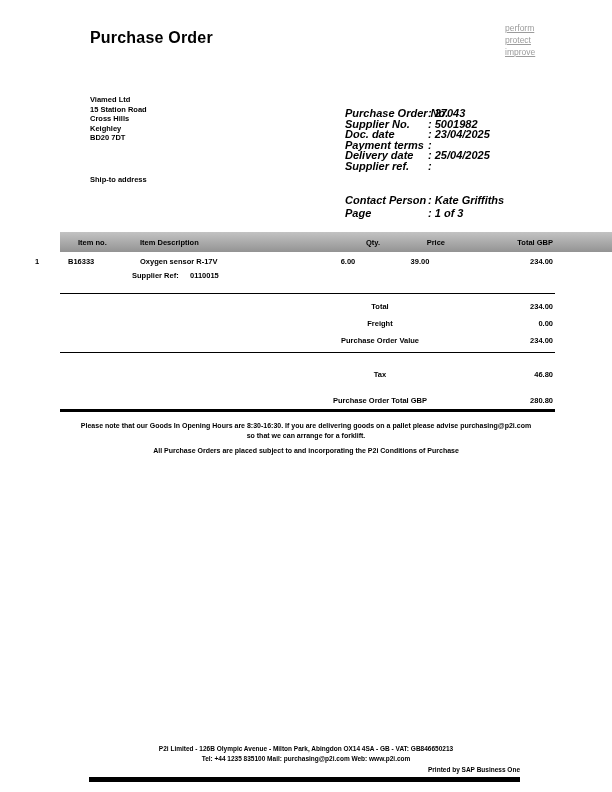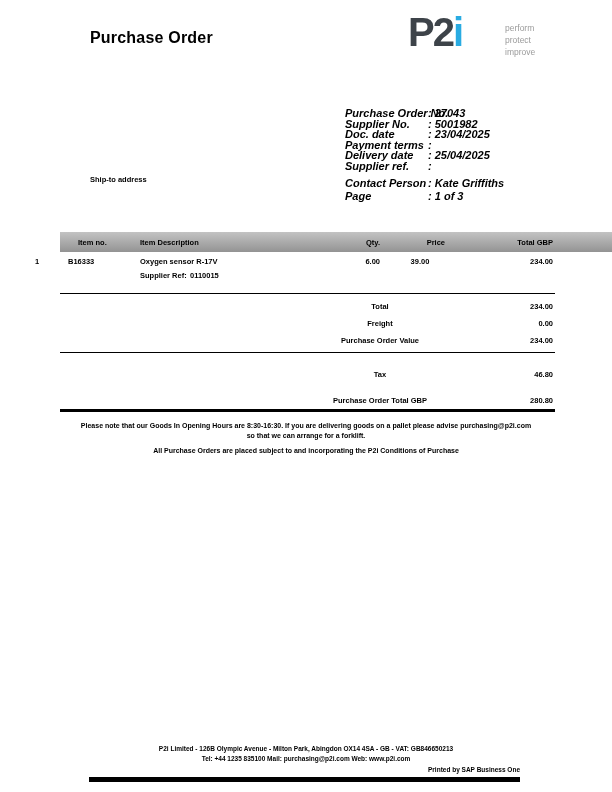--- a/index.html
+++ b/index.html
@@ -6,54 +6,54 @@
   .page {
     position:relative; width:612px; height:792px; background:#ffffff;
     font-family:"Liberation Sans", sans-serif; color:#000; overflow:hidden;
     font-weight:bold;
   }
   
   .po-title { position:absolute; left:90px; top:29px; font-size:16px; font-weight:bold; letter-spacing:0.2px; }
   .logo { position:absolute; left:408px; top:12px; }
   .logo-text { font-size:40px; font-weight:bold; color:#3d4349; letter-spacing:-2px; line-height:40px; }
   .logo-text .accent { color:#29abe2; }
-  .tagline { position:absolute; left:505px; top:22px; font-size:8.5px; font-weight:normal; color:#9b9b9b; line-height:12px; }
+  .tagline { position:absolute; left:505px; top:22px; font-size:8.5px; font-weight:normal; color:#9b9b9b; line-height:12px;text-decoration:underline; }
   
   .addr { position:absolute; left:90px; font-size:7.5px; line-height:9.6px; }
   .buyer { top:95px; }
   .shipto-label { position:absolute; left:90px; top:151px; font-size:7.5px;margin-top:24px; }
   .shipto { top:162px; }
   
   .meta { position:absolute; left:345px; top:108px; font-size:11px;font-style:italic; }
   .meta-row { height:10.5px; line-height:10.5px; white-space:nowrap; }
   .meta-label { display:inline-block; width:83px; }
   .meta-value::before { content:": "; }
-  .meta-row.contact { margin-top:7px; }
+  .meta-row.contact { margin-top:24px; }
   .meta-row.page-row { margin-top:2px; }
   
   .band {
     position:absolute; left:60px; top:232px; width:564px; height:20px;
     background:linear-gradient(#c3c3c3, #939393);
   }
   .th { position:absolute; top:6px; font-size:7.5px; }
   .th-item { left:18px; }
   .th-desc { left:80px; }
   .th-qty { left:270px; width:50px; text-align:right; }
   .th-price { left:335px; width:50px; text-align:right; }
   .th-total { left:413px; width:80px; text-align:right; }
   .item-row, .supref-row { position:absolute; left:0; width:612px; font-size:7.5px; }
   .item-row { top:257px; }
   .supref-row { top:271px; }
   .c-line { position:absolute; left:35px; }
   .c-itemno { position:absolute; left:68px;text-align:center; }
   .c-desc { position:absolute; left:140px; }
-  .c-qty { position:absolute; left:330px; width:50px; text-align:right; }
+  .c-qty { position:absolute; left:323px; width:50px; text-align:center; }
   .c-price { position:absolute; left:395px; width:50px; text-align:center; }
   .c-total { position:absolute; left:493px; width:60px; text-align:right; }
-  .c-supref-label { position:absolute; left:140px; }
+  .c-supref-label { position:absolute; left:132px; }
   .c-supref-val { position:absolute; left:190px; }
   .rule { position:absolute; left:60px; width:495px; background:#000; }
   .rule-1 { top:293px; height:1px; }
   .rule-2 { top:352px; height:1px; }
   .rule-3 { top:409px; height:3px; }
   
   .totals-row { position:absolute; left:0; width:612px; font-size:7.5px; }
   .t-label { position:absolute; left:300px; width:160px; text-align:center; }
   .t-value { position:absolute; left:473px; width:80px; text-align:right; }
   .t0 { top:302px; } .t1 { top:319px; } .t2 { top:336px; }
@@ -67,29 +67,33 @@
   .printed-by { position:absolute; left:320px; top:766px; width:200px; text-align:right; font-size:6.5px; }
   .footer-bar { position:absolute; left:89px; top:777px; width:431px; height:5px; background:#000; }
 </style>
 </head>
 <body>
 
 <div class="page">
 
   <div class="po-title">Purchase Order</div>
 
-  <div class="logo">
-    <div class="logo-text"><span>P2</span><span class="accent">i</span></div>
-  </div>
   <div class="tagline">
     <div>perform</div>
     <div>protect</div>
     <div>improve</div>
   </div>
 
+  <div class="addr buyer">
+    <div>Viamed Ltd</div>
+    <div>15 Station Road</div>
+    <div>Cross Hills</div>
+    <div>Keighley</div>
+    <div>BD20 7DT</div>
+  </div>
 
   <div class="shipto-label">Ship-to address</div>
 
   <div class="meta">
     <div class="meta-row">
       <span class="meta-label">Purchase Order No.</span><span class="meta-value">27043</span>
     </div>
     <div class="meta-row">
       <span class="meta-label">Supplier No.</span><span class="meta-value">5001982</span>
     </div>

